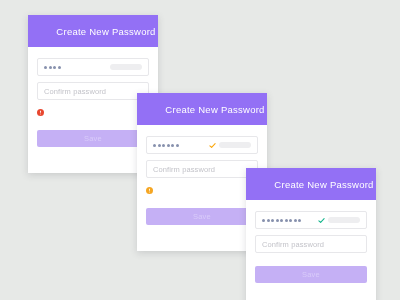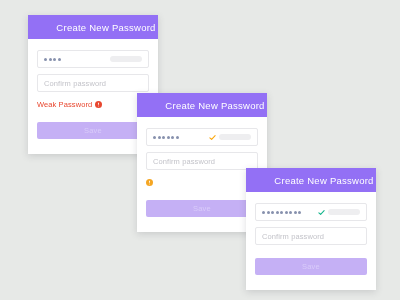--- a/index.html
+++ b/index.html
@@ -22,36 +22,36 @@
   }
 
   
   .card {
     position: absolute;
     background: #ffffff;
     box-shadow: 0 2px 7px rgba(60, 60, 70, 0.17);
     overflow: hidden;
   }
   .card-header {
-    height: 24px;
+    height: 32px;
     background: #9370f5;
     display: flex;
     align-items: center;
     justify-content: center;
     padding-left: 26px;
   }
   .card-title {
     color: #ffffff;
     font-size: 9.5px;
     letter-spacing: 0.25px;
     font-weight: 400;
     white-space: nowrap;
   }
   .card-body {
-    padding: 11px 9px 15px 9px;
+    padding: 11px 9px 26px 9px;
     display: flex;
     flex-direction: column;
   }
 
   
   .field {
     position: relative;
     height: 18px;
     border: 1px solid #e7e7ea;
     border-radius: 2px;
@@ -178,21 +178,20 @@
             <span class="meter-fill" style="width:66%;background:#dd3c26;"></span>
           </span>
         </span>
       </div>
 
       <div class="field">
         <span class="placeholder">Confirm password</span>
       </div>
 
       <div class="status">
-        <span class="status-text" style="color:#e8472f;">Weak Password</span>
         <svg class="info-icon" viewBox="0 0 16 16">
           <circle cx="8" cy="8" r="8" fill="#e8472f"></circle>
           <rect x="7" y="3.4" width="2" height="5.4" rx="1" fill="#ffffff"></rect>
           <circle cx="8" cy="11.6" r="1.1" fill="#ffffff"></circle>
         </svg>
       </div>
 
       <button class="save-btn">
         <span class="save-label">Save</span>
       </button>

